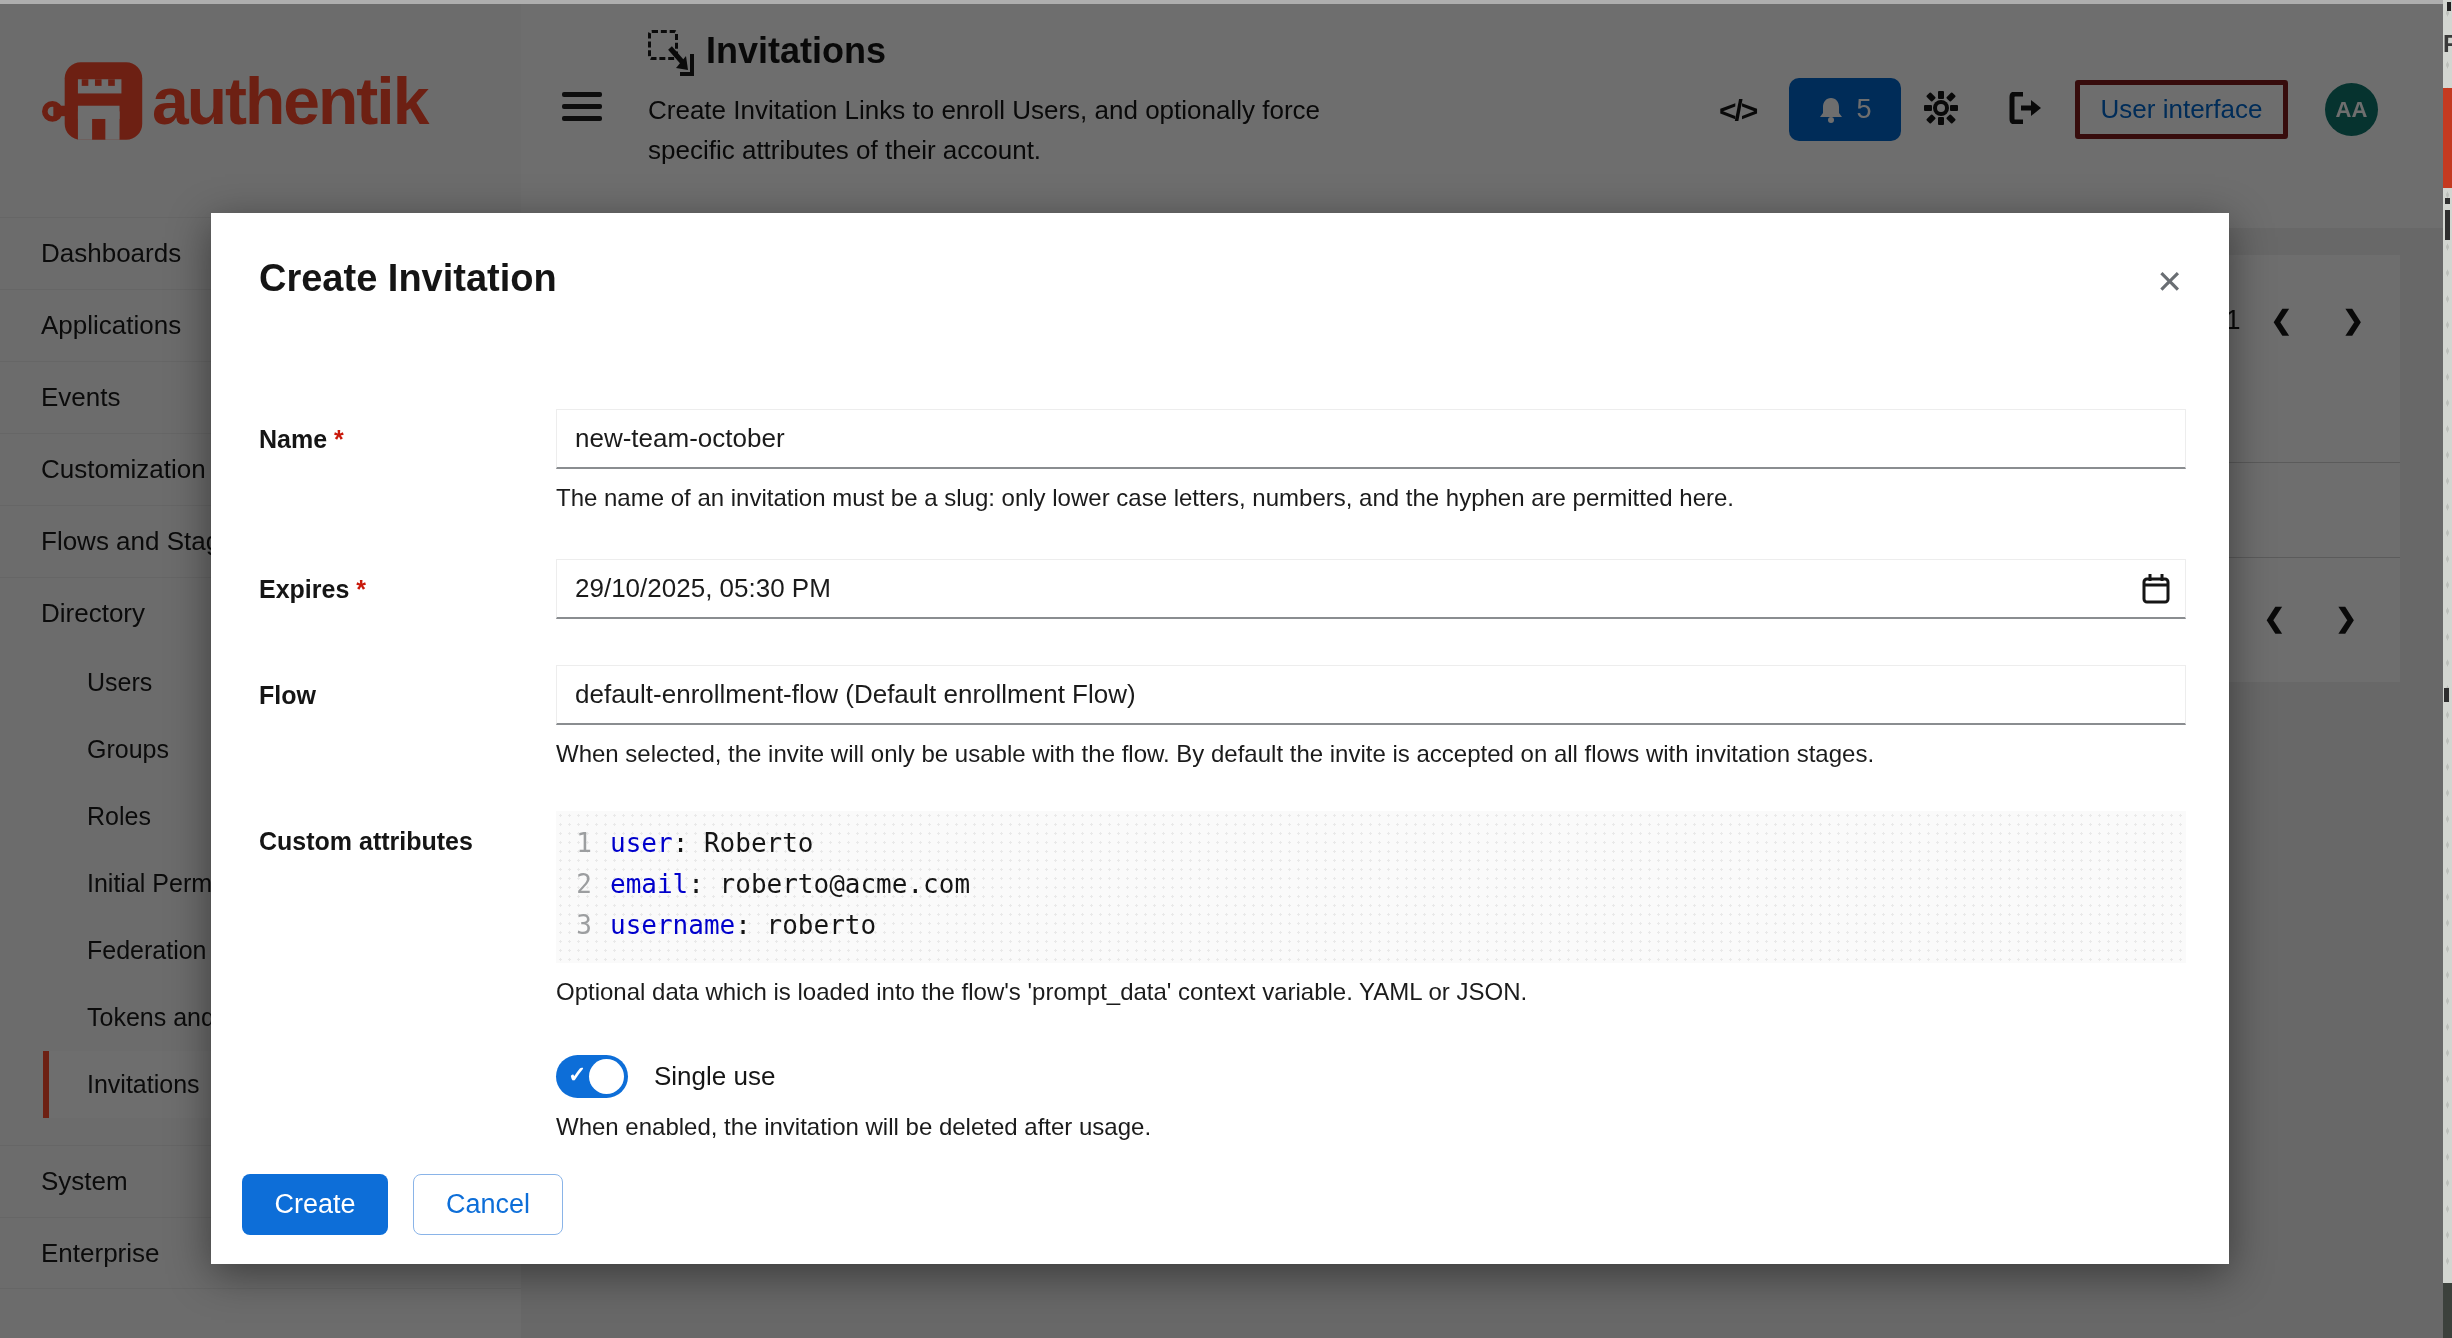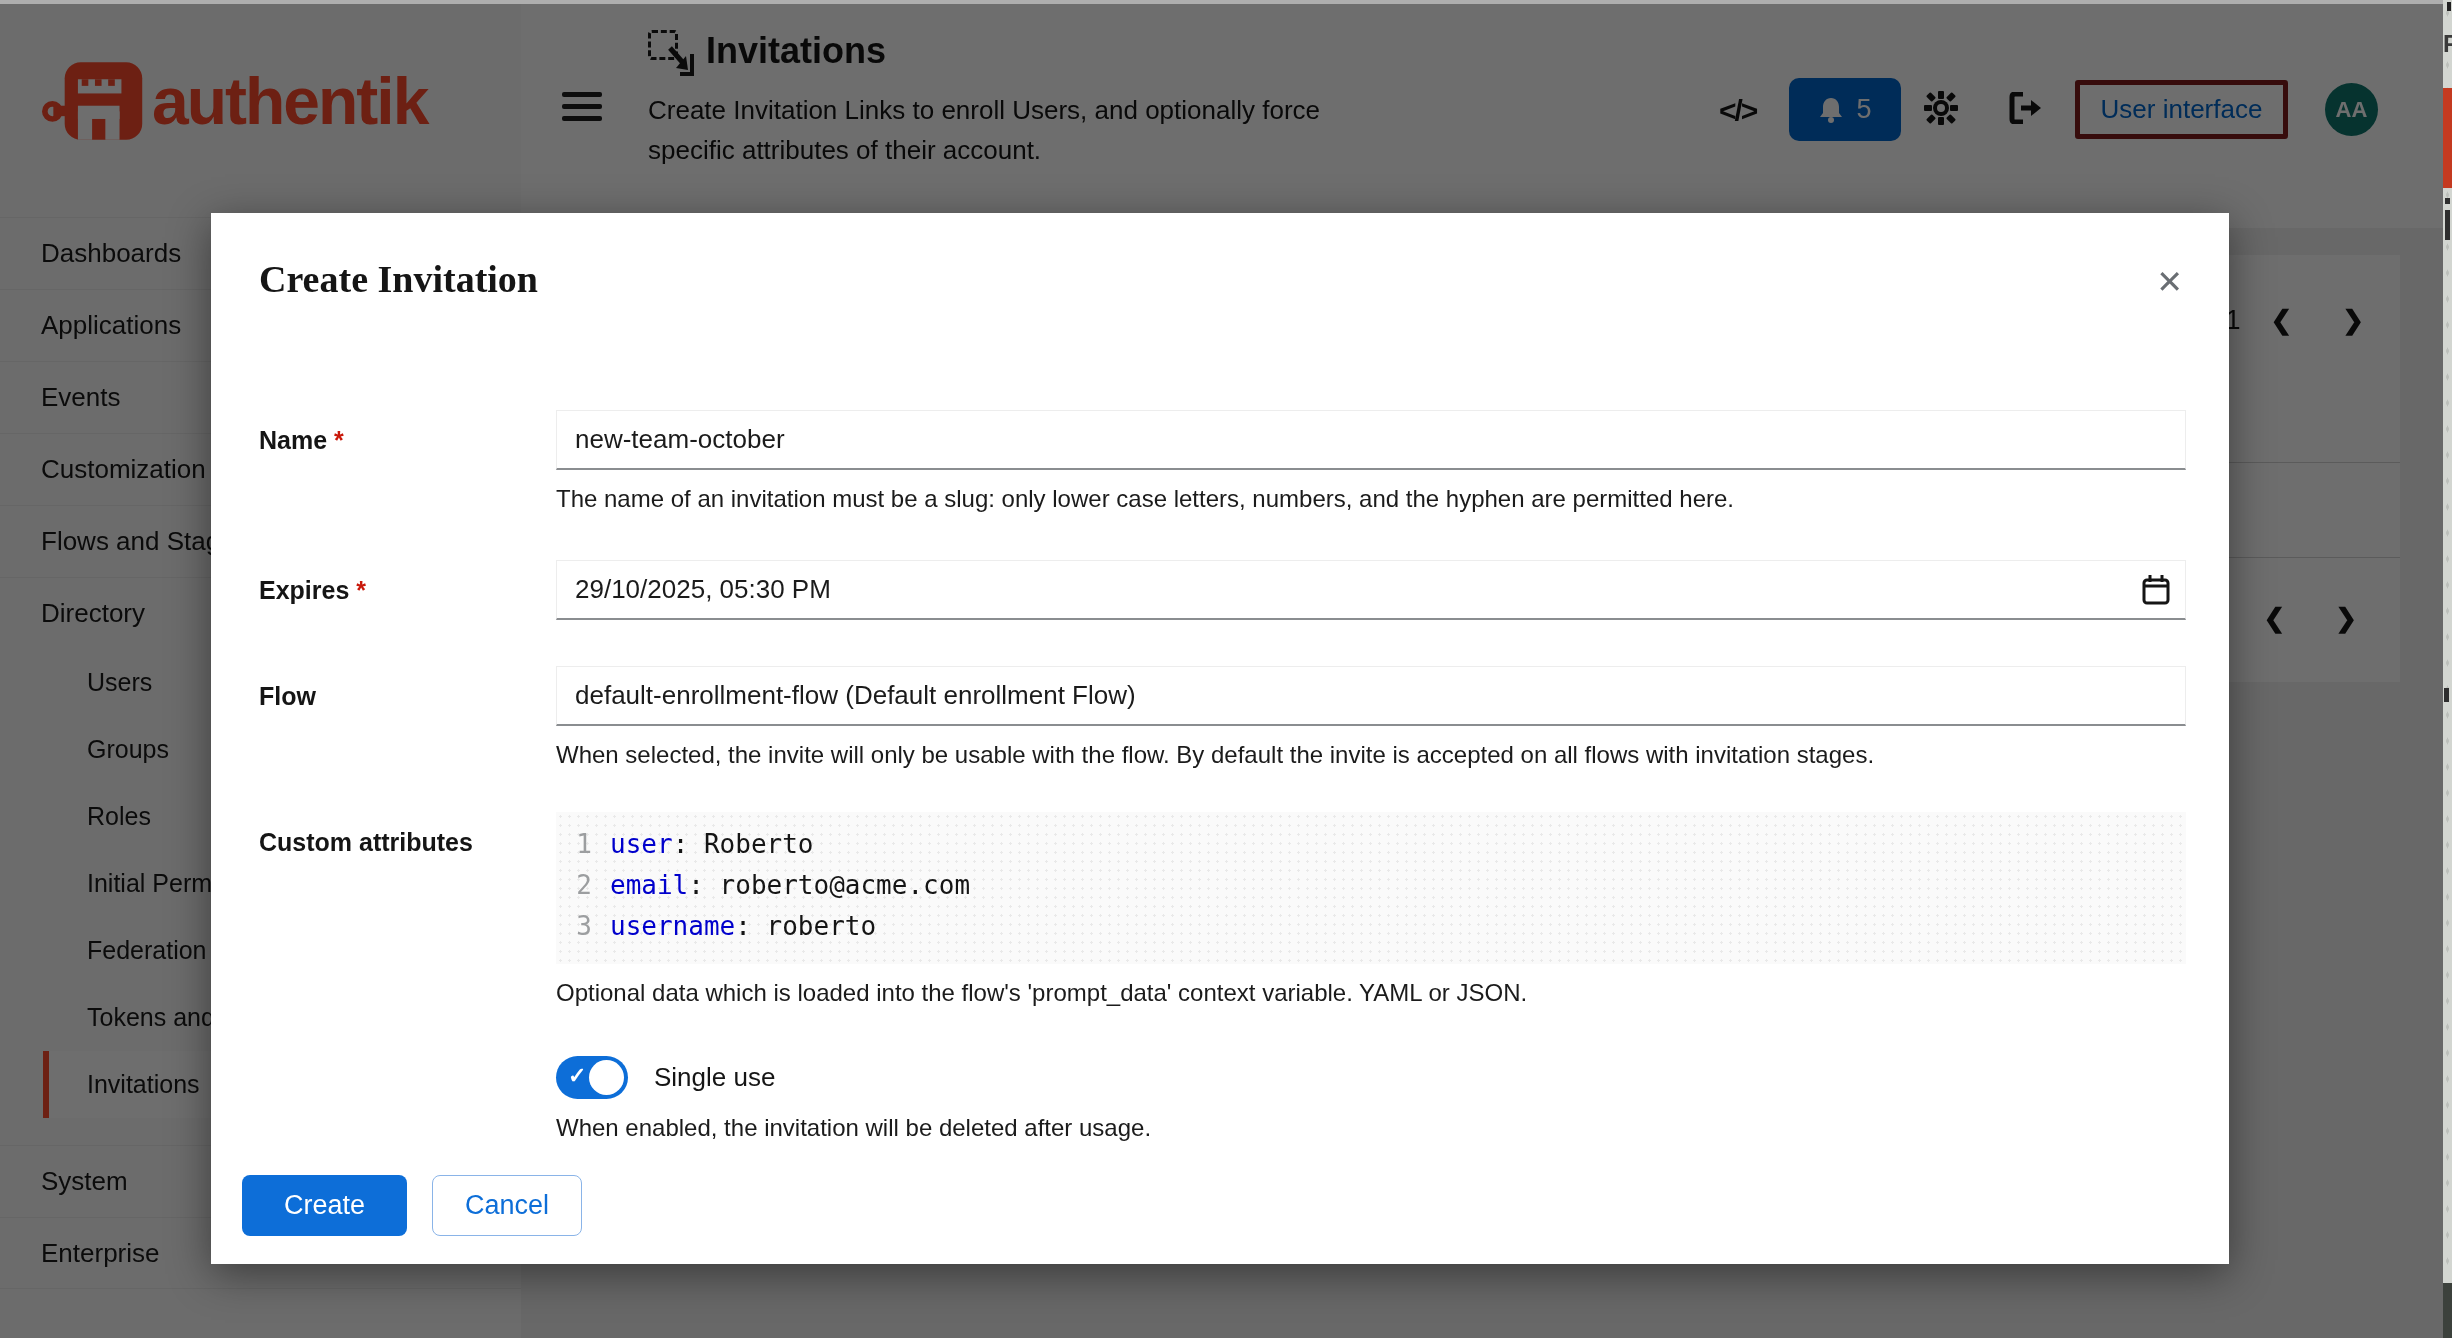--- a/index.html
+++ b/index.html
@@ -47,21 +47,21 @@
   .pag-top .chev + .chev { margin-left:50px; }
   .pag-bot { position:absolute; top:348px; right:43px; display:flex; }
   .pag-bot .chev + .chev { margin-left:50px; }
 
   
   .overlay { position:absolute; inset:0; background:rgba(0,0,0,0.57); z-index:40; }
   .top-strip { position:absolute; top:0; left:0; right:0; height:4px; background:#aeaeae; z-index:60; }
 
   
   .modal { position:absolute; left:211px; top:213px; width:2018px; height:1051px; background:#fff; z-index:70; box-shadow:0 10px 40px rgba(0,0,0,0.45); }
-  .m-head { padding:44px 48px 0 48px;font-family:Liberation Serif, serif; }
+  .m-head { padding:44px 48px 0 48px; }
   .m-title { font-size:38px; font-weight:bold; color:#151515; }
   .m-close { position:absolute; top:50px; right:46px; font-size:32px; color:#6a6e73; background:none; border:none; cursor:pointer; font-family:inherit; }
   .m-body { padding:13px 43px 0 48px; }
   .form { margin-top:96px; }
   .frow { display:grid; grid-template-columns:297px 1fr; align-items:start; }
   .flabel { font-size:25px; font-weight:bold; color:#151515; padding-top:16px; }
   .req { color:#c9190b; margin-left:7px; font-weight:bold; }
   .control { position:relative; }
   .pf-input { width:100%; height:60px; font-size:26px; color:#1b1b1b; padding:0 18px; background:#fff; border:1px solid #ededed; border-bottom:2px solid #8a8d90; font-family:inherit; }
   .help { margin-top:12px; font-size:24px; line-height:34px; color:#1b1b1b; }
@@ -74,21 +74,21 @@
   .yaml-key { color:#0000cc; }
 
   .toggle-row { display:flex; align-items:center; gap:26px; }
   .toggle { position:relative; width:72px; height:43px; border-radius:22px; background:#0d6ed8; cursor:pointer; }
   .toggle .knob { position:absolute; right:4px; top:4px; width:35px; height:35px; border-radius:50%; background:#fff; }
   .toggle .chk { position:absolute; left:12px; top:7px; color:#fff; font-size:22px; font-weight:bold; }
   .toggle-label { font-size:26px; color:#151515; }
 
   .m-footer { margin-top:30px; margin-left:-17px; display:flex; }
   .btn { height:61px; font-size:27px; font-family:inherit; border-radius:8px; cursor:pointer; }
-  .btn-primary { width:165px; background:#0d6ed8; color:#fff; border:none; }
+  .btn-primary { width:146px; background:#0d6ed8; color:#fff; border:none; }
   .btn-secondary { width:150px; margin-left:25px; background:#fff; color:#0d6ed8; border:1px solid #8ab4e8; }
 
   
   .right-strip { position:absolute; top:0; right:0; width:9px; height:100%; background:#d3d6d1; background-image:radial-gradient(#bcbfba 1px, transparent 1.3px); background-size:9px 26px; z-index:80; }
   .rs-topmark { position:absolute; top:2px; right:1px; width:4px; height:9px; background:#222; }
   .rs-letter { position:absolute; top:30px; left:0px; font-size:24px; font-weight:bold; color:#3a3a3a; }
   .rs-red { position:absolute; top:88px; left:0; width:9px; height:100px; background:#c43a20; }
   .rs-idot { position:absolute; top:198px; left:2px; width:5px; height:6px; background:#2e2e2e; }
   .rs-ibar { position:absolute; top:210px; left:2px; width:5px; height:30px; background:#2e2e2e; }
   .rs-mark2 { position:absolute; top:688px; left:1px; width:5px; height:14px; background:#2e2e2e; }

